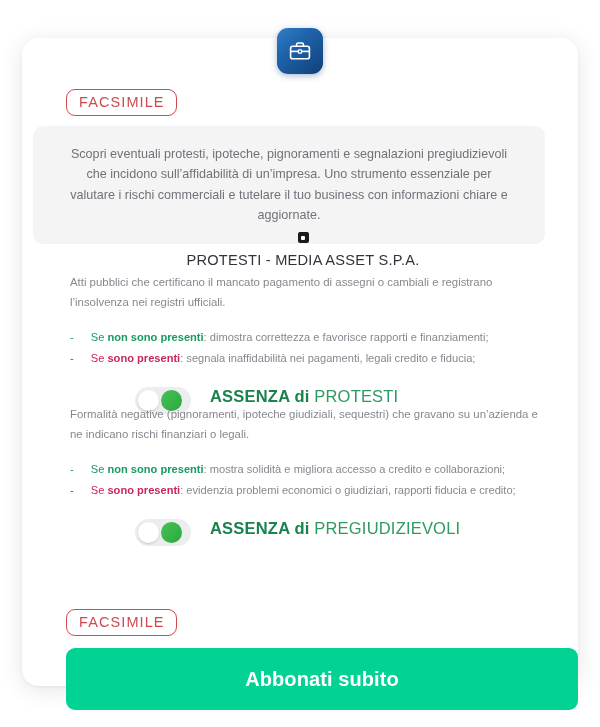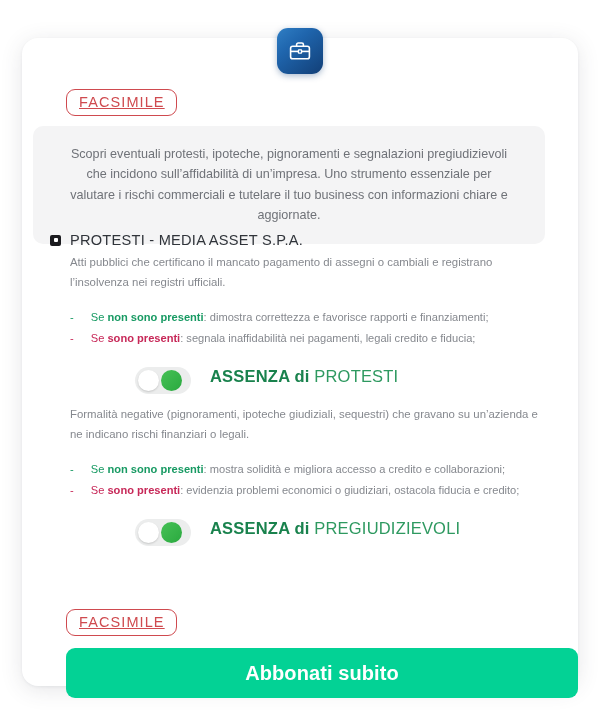--- a/index.html
+++ b/index.html
@@ -55,21 +55,20 @@
     display: inline-block;
     border: 1.4px solid #cf4a4f;
     color: #cf4a4f;
     border-radius: 9px;
     font-size: 14.5px;
     letter-spacing: 1.1px;
     padding: 5px 11px 5px 12px;
     font-family: "Liberation Sans", sans-serif;
     background: transparent;
     line-height: 1.05;
-    text-decoration: underline;
   }
 
   .facsimile-top {
     position: absolute;
     left: 44px;
     top: 51px;
   }
   .facsimile-bottom {
     position: absolute;
     left: 44px;
@@ -108,20 +107,21 @@
 
   
   .section { position: absolute; left: 28px; width: 506px; }
   .section-1 { top: 194px; }
   .section-2 { top: 362px; }
 
   .sec-head {
     display: flex;
     align-items: center;
     gap: 9px;
+    flex-direction: column;
   }
   .sec-bullet {
     width: 11px;
     height: 11px;
     background: #1b1b1f;
     border-radius: 2px;
     position: relative;
     flex: 0 0 auto;
   }
   .sec-bullet::after {
@@ -201,21 +201,21 @@
   }
   .toggle-label .strong { font-weight: bold; color: #19824d; }
   .toggle-label .mid { font-weight: bold; color: #19824d; }
 
   
   .cta {
     position: absolute;
     left: 44px;
     top: 610px;
     width: 512px;
-    height: 50px;
+    height: 62px;
     border: none;
     border-radius: 9px;
     background: #03d295;
     color: #ffffff;
     font-size: 20px;
     font-weight: bold;
     font-family: "Liberation Sans", sans-serif;
     letter-spacing: 0.1px;
     cursor: pointer;
   }
@@ -264,21 +264,21 @@
 
     <div class="section section-2">
       <div class="sec-body">Formalità negative (pignoramenti, ipoteche giudiziali, sequestri) che gravano su un’azienda e ne indicano rischi finanziari o legali.</div>
       <div class="sec-points">
         <div class="point pos">
           <span class="dash">-</span>
           <span class="lead">Se </span><b>non sono presenti</b><span class="rest">: mostra solidità e migliora accesso a credito e collaborazioni;</span>
         </div>
         <div class="point neg">
           <span class="dash">-</span>
-          <span class="lead">Se </span><b>sono presenti</b><span class="rest">: evidenzia problemi economici o giudiziari, ostacola fiducia e credito;</span>
+          <span class="lead">Se </span><b>sono presenti</b><span class="rest">: evidenzia problemi economici o giudiziari, rapporti fiducia e credito;</span>
         </div>
       </div>
       <div class="toggle-row">
         <div class="toggle">
           <span class="knob-off"></span>
           <span class="knob-on"></span>
         </div>
         <div class="toggle-label"><span class="strong">ASSENZA</span><span class="mid"> di </span><span>PREGIUDIZIEVOLI</span></div>
       </div>
     </div>

